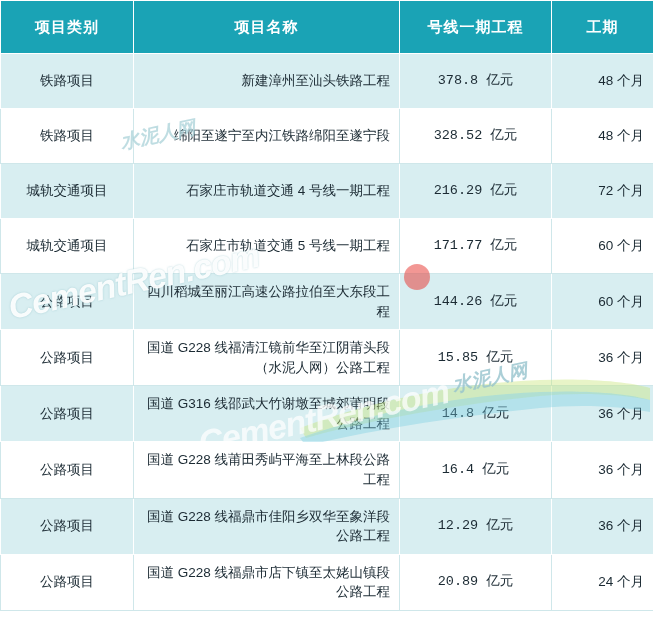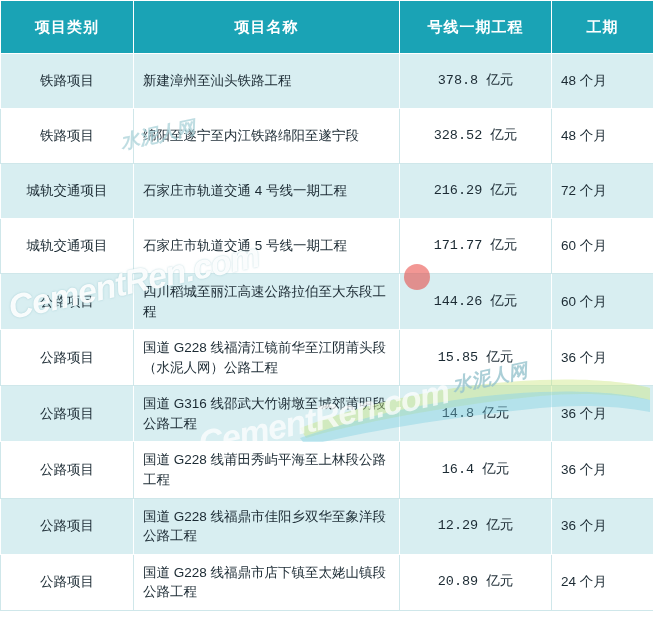--- a/index.html
+++ b/index.html
@@ -52,23 +52,23 @@
     line-height: 1.45;
     height: 38px;
     margin-top: 19px;
   }
   tbody tr.odd td { background: #d8eef1; }
   tbody tr.even td { background: #ffffff; }
   tbody tr.even td { border-color: #cfe7ea; }
   tbody tr.odd td { border-color: #ffffff; }
 
   td.cat { text-align: center; }
-  td.name { text-align: left; }
+  td.name { text-align: right; }
   td.amount { text-align: center; font-family: Liberation Mono, monospace; }
-  td.period { text-align: left; }
+  td.period { text-align: right; }
 
   
   .wm {
     position: absolute;
     z-index: 5;
     pointer-events: none;
     font-weight: bold;
     font-style: italic;
     white-space: nowrap;
     user-select: none;

